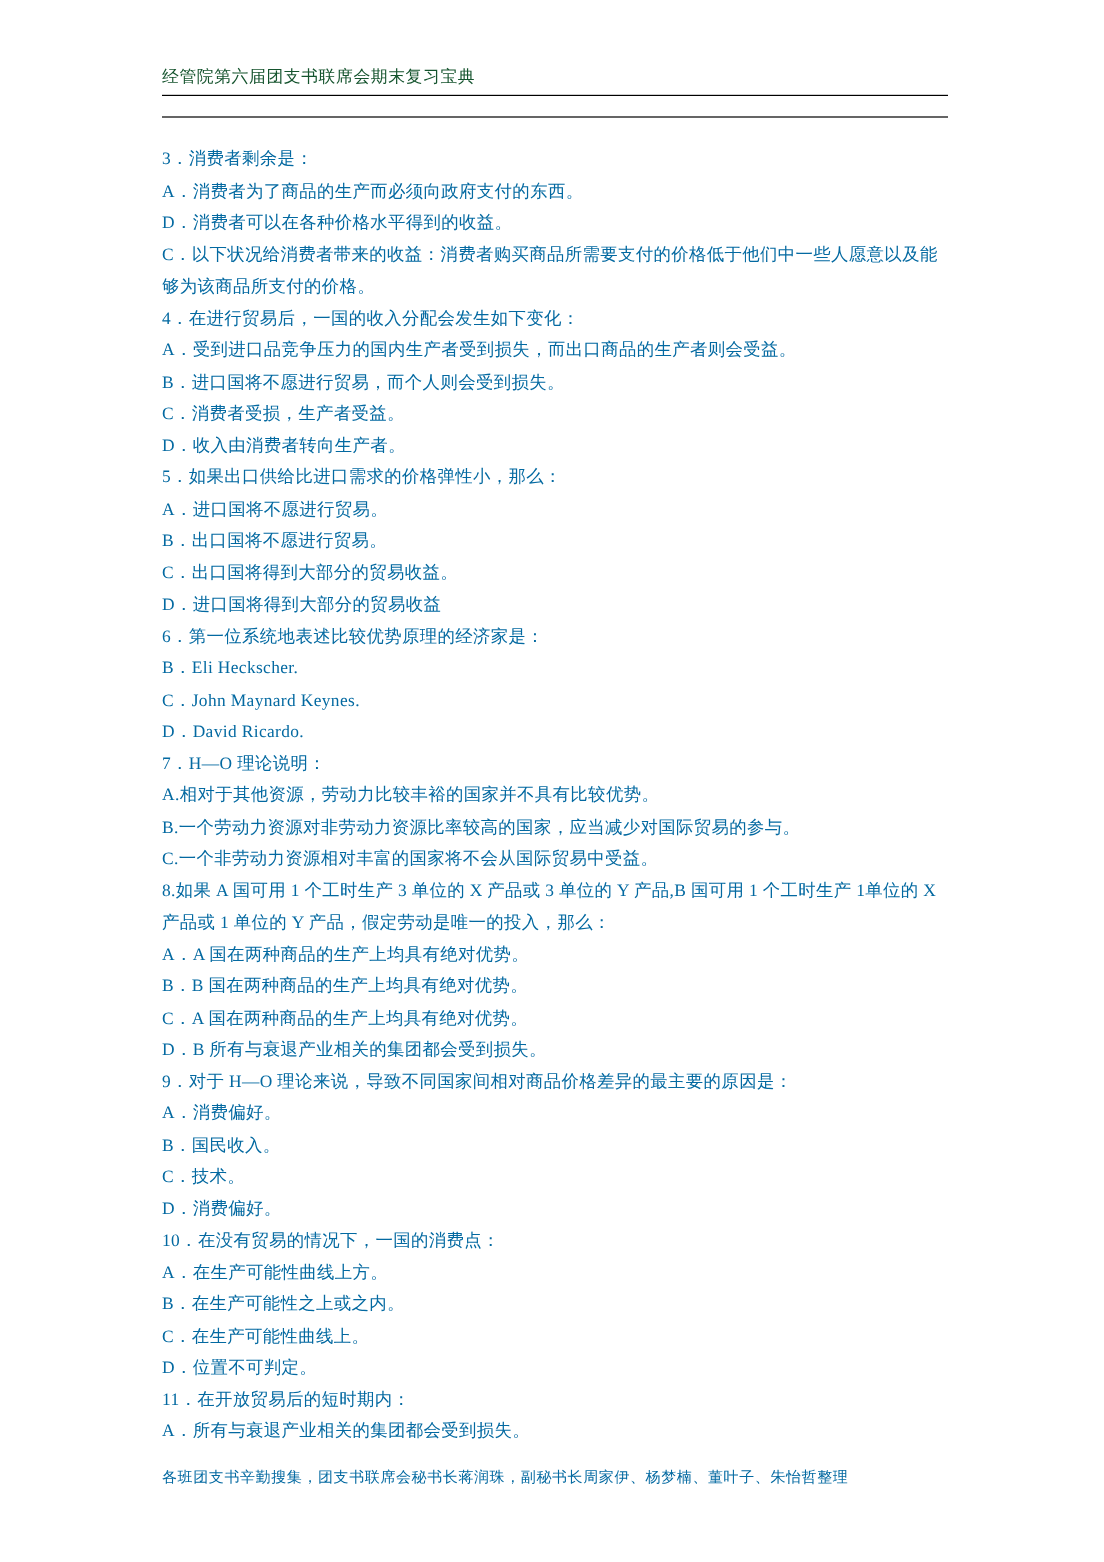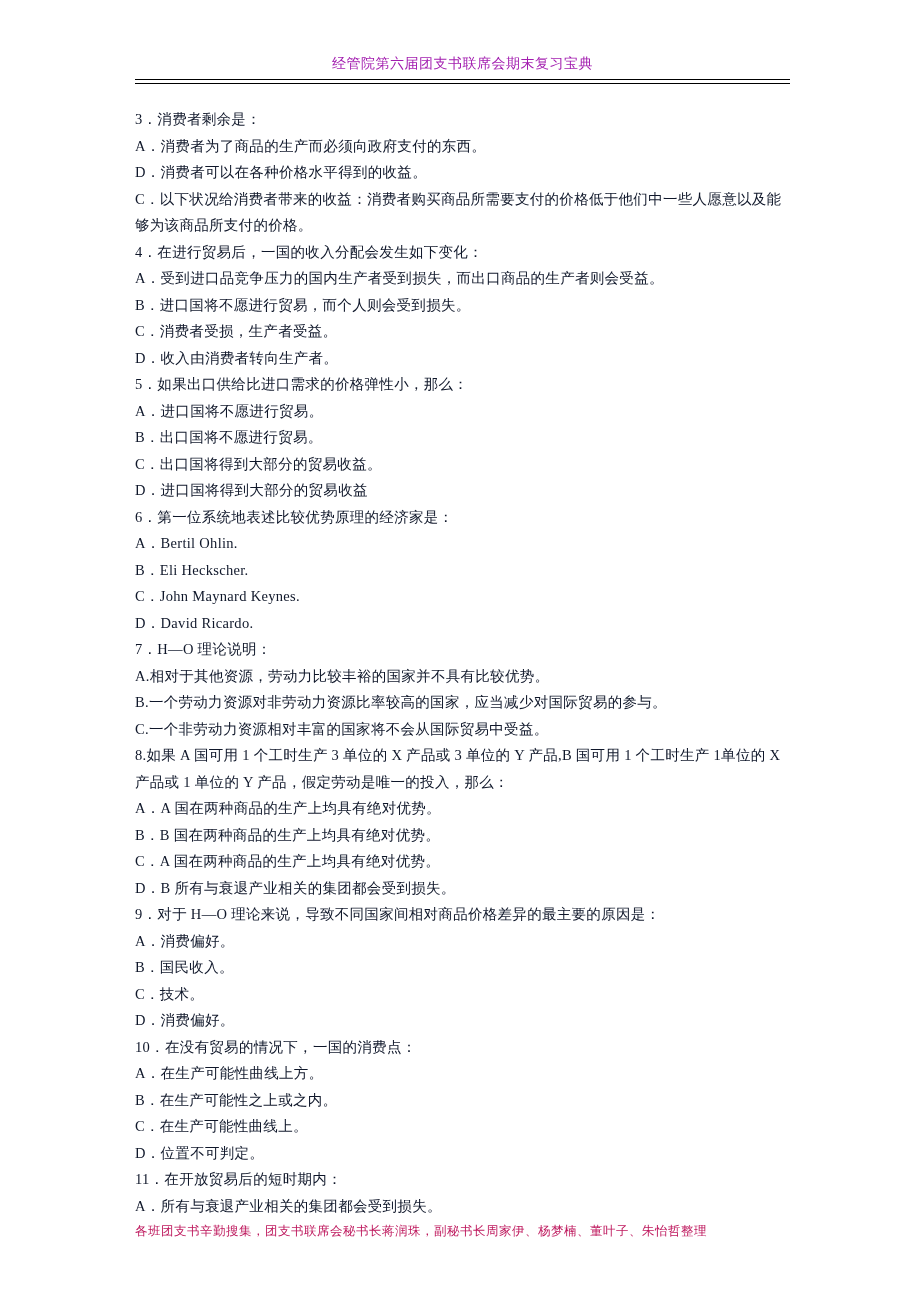--- a/index.html
+++ b/index.html
@@ -7,49 +7,48 @@
     background: #ffffff;
     width: 920px;
     height: 1302px;
     font-family: "SimSun", "宋体", serif;
     position: relative;
   }
   .page {
     padding: 55px 130px 0 135px;
   }
   .header {
-    text-align: center;
     font-size: 14px;
-    color: #a21caf;
+    color: #14532d;
     padding-bottom: 6px;
     border-bottom: 1.5px solid #000;
-    margin-bottom: 3px;
+    margin-bottom: 17px;
     letter-spacing: 0.5px;
   }
   .header-line2 {
     border-bottom: 0.5px solid #000;
     margin-bottom: 22px;
   }
   .content {
     font-size: 14.5px;
     line-height: 26.5px;
-    color: #0f172a;
+    color: #0369a1;
     letter-spacing: 0.3px;
   }
   .content p {
     margin: 0;
     white-space: normal;
   }
   .footer {
     position: absolute;
     bottom: 62px;
     left: 135px;
     right: 130px;
     font-size: 12.5px;
-    color: #be185d;
+    color: #0369a1;
     letter-spacing: 0.5px;
   }
 </style>
 </head>
 <body>
 
 <div class="page">
   <div class="header">经管院第六届团支书联席会期末复习宝典</div>
   <div class="header-line2"></div>
   <div class="content" id="content">
@@ -61,21 +60,20 @@
       <p>A．受到进口品竞争压力的国内生产者受到损失，而出口商品的生产者则会受益。</p>
       <p>B．进口国将不愿进行贸易，而个人则会受到损失。</p>
       <p>C．消费者受损，生产者受益。</p>
       <p>D．收入由消费者转向生产者。</p>
       <p>5．如果出口供给比进口需求的价格弹性小，那么：</p>
       <p>A．进口国将不愿进行贸易。</p>
       <p>B．出口国将不愿进行贸易。</p>
       <p>C．出口国将得到大部分的贸易收益。</p>
       <p>D．进口国将得到大部分的贸易收益</p>
       <p>6．第一位系统地表述比较优势原理的经济家是：</p>
-      <p>A．Bertil Ohlin.</p>
       <p>B．Eli Heckscher.</p>
       <p>C．John Maynard Keynes.</p>
       <p>D．David Ricardo.</p>
       <p>7．H—O 理论说明：</p>
       <p>A.相对于其他资源，劳动力比较丰裕的国家并不具有比较优势。</p>
       <p>B.一个劳动力资源对非劳动力资源比率较高的国家，应当减少对国际贸易的参与。</p>
       <p>C.一个非劳动力资源相对丰富的国家将不会从国际贸易中受益。</p>
       <p>8.如果 A 国可用 1 个工时生产 3 单位的 X 产品或 3 单位的 Y 产品,B 国可用 1 个工时生产 1单位的 X 产品或 1 单位的 Y 产品，假定劳动是唯一的投入，那么：</p>
       <p>A．A 国在两种商品的生产上均具有绝对优势。</p>
       <p>B．B 国在两种商品的生产上均具有绝对优势。</p>

